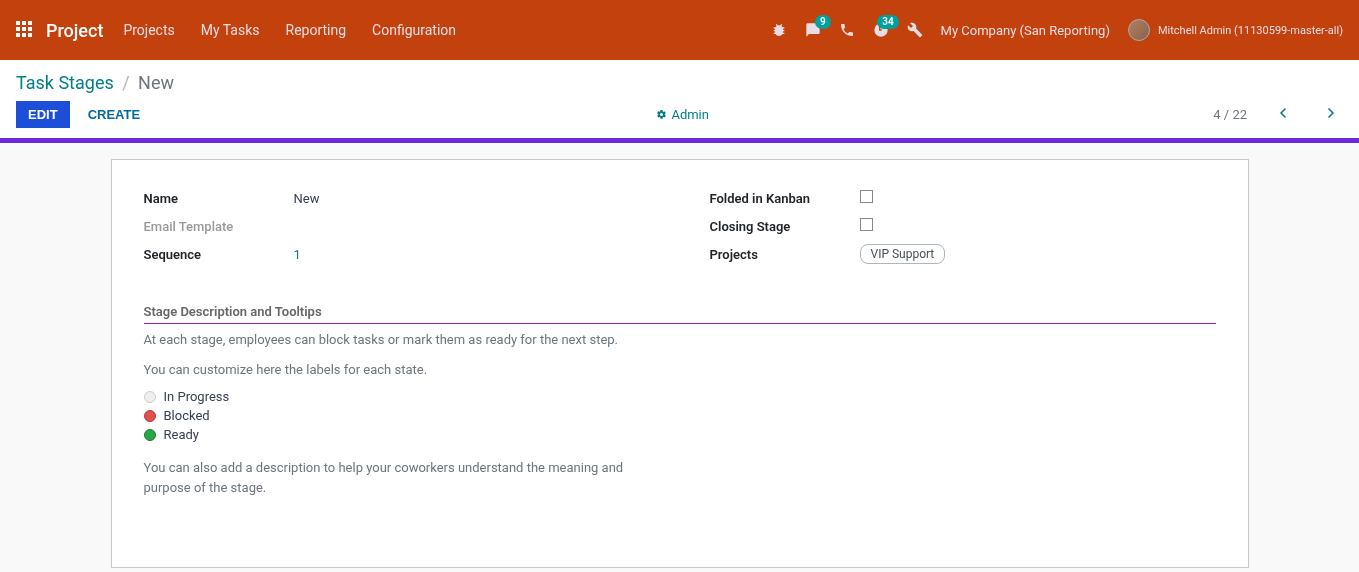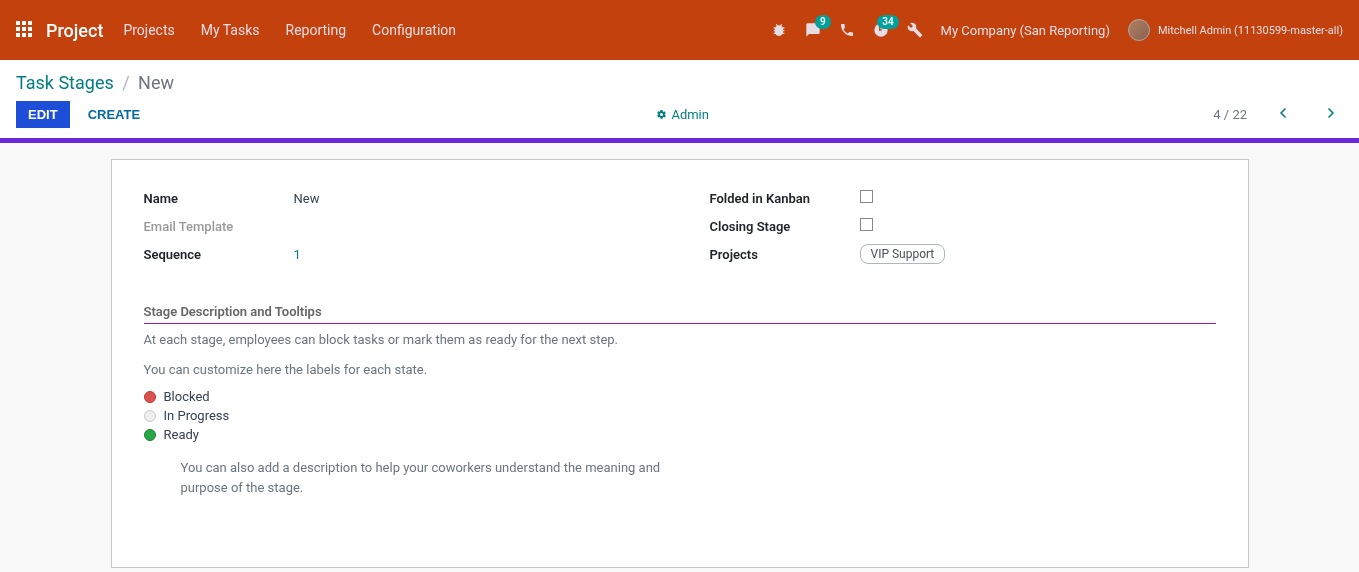--- a/index.html
+++ b/index.html
@@ -50,21 +50,21 @@
   .field-row { display: flex; align-items: center; min-height: 28px; }
   .field-label { width: 150px; font-weight: 600; font-size: 13px; color: #212529; }
   .field-label.muted { color: #999; font-weight: 500; }
   .field-value { flex: 1; font-size: 13px; color: #374151; }
   .field-value.link { color: #017E84; }
   .checkbox { width: 13px; height: 13px; border: 1px solid #888; display: inline-block; }
   .tag { display: inline-block; border: 1px solid #adb5bd; border-radius: 8px; padding: 2px 10px; font-size: 12px; color: #495057; }
 
   .section-title { font-weight: 600; color: #666; margin-top: 36px; margin-bottom: 6px; border-bottom: 1px solid #a21caf; padding-bottom:4px; font-size:13px;}
   .section-text { color: #6c757d; font-size: 13px; line-height: 1.5; margin-bottom: 10px; }
-  .section-text.mt { margin-top: 16px; margin-left: 37px; }
+  .section-text.mt { margin-top: 16px; }
 
   .state-row { display: flex; align-items: center; gap: 8px; margin: 4px 0; }
   .state-dot { width: 12px; height: 12px; border-radius: 50%; border: 1px solid #bbb; }
   .state-dot.grey { background: #efefef; border-color:#ccc;}
   .state-dot.red { background: #d9534f; border-color:#c9302c;}
   .state-dot.green { background: #28a745; border-color:#1e7e34;}
   .state-label { font-size: 13px; color: #374151; }
 </style>
 </head>
 <body>
@@ -195,26 +195,26 @@
           <div class="field-value"><span class="tag">VIP Support</span></div>
         </div>
       </div>
     </div>
 
     <div class="section-title">Stage Description and Tooltips</div>
     <div class="section-text">At each stage, employees can block tasks or mark them as ready for the next step.</div>
     <div class="section-text">You can customize here the labels for each state.</div>
 
     <div class="state-row">
+      <span class="state-dot grey"></span>
+      <span class="state-label">In Progress</span>
+    </div>
+    <div class="state-row">
       <span class="state-dot red"></span>
       <span class="state-label">Blocked</span>
-    </div>
-    <div class="state-row">
-      <span class="state-dot grey"></span>
-      <span class="state-label">In Progress</span>
     </div>
     <div class="state-row">
       <span class="state-dot green"></span>
       <span class="state-label">Ready</span>
     </div>
 
     <div class="section-text mt" style="max-width:520px;">You can also add a description to help your coworkers understand the meaning and purpose of the stage.</div>
   </div>
 </div>
 

